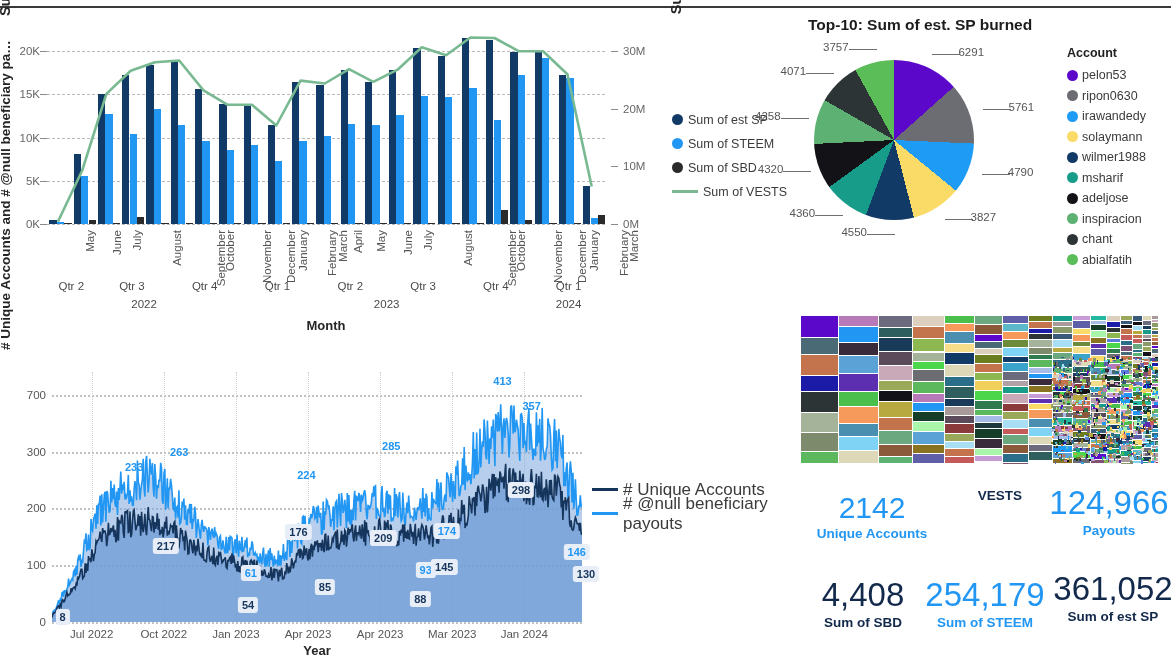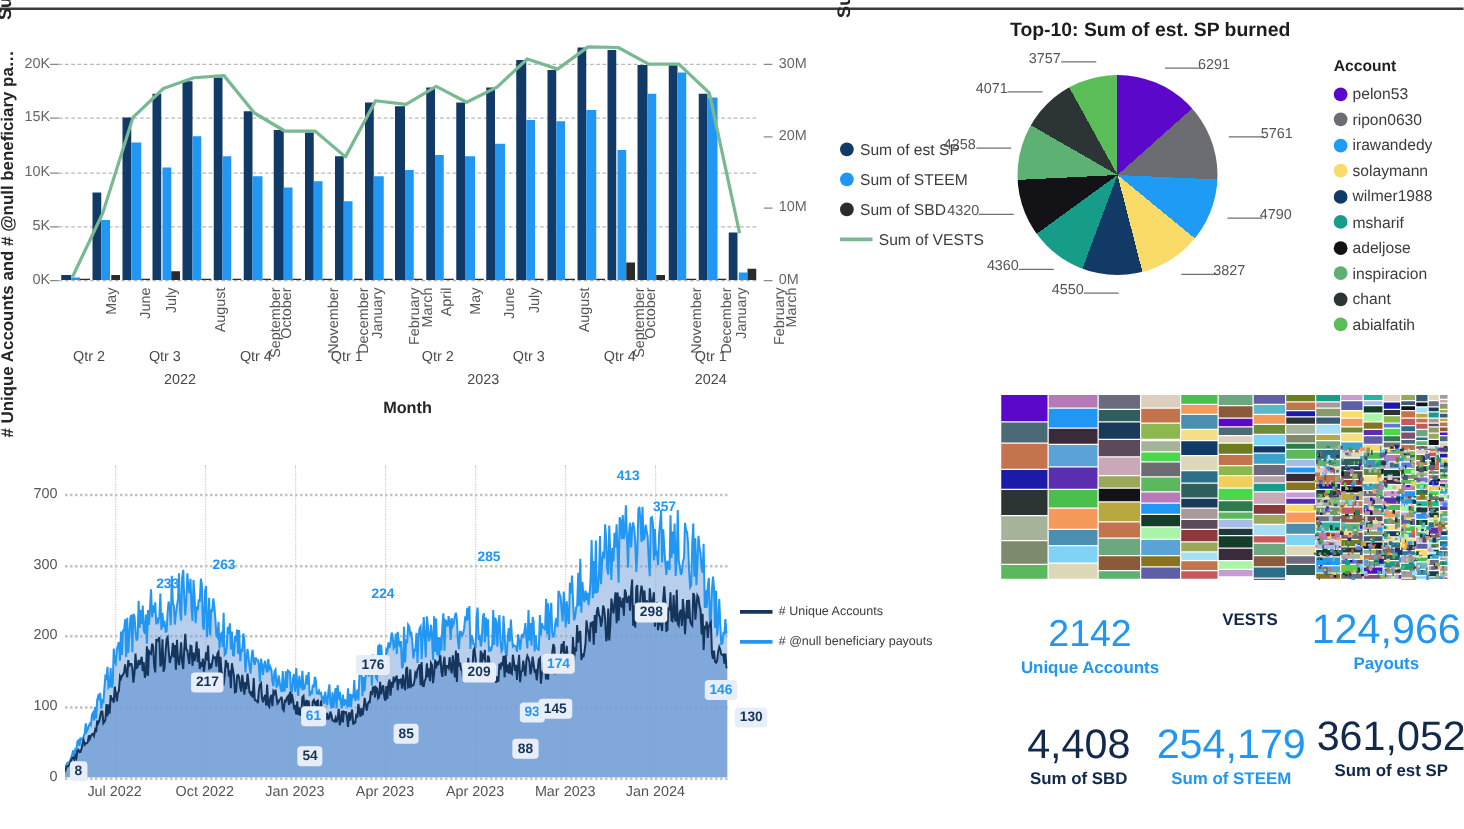--- a/index.html
+++ b/index.html
@@ -77,21 +77,21 @@
   .areatick { position:absolute; font-size:11.5px; color:#555; transform:translateY(-50%); text-align:right; width:34px;}
   .xtick-area { position:absolute; font-size:11.5px; color:#555; text-align:center; white-space:nowrap; transform:translateX(-50%); }
   .dlabel {
     position:absolute; font-size:11px; font-weight:700;
     transform: translate(-50%,-50%); white-space:nowrap;
     padding: 2px 4px; border-radius:3px;
   }
   .dlabel.boxed { background:#e8eef7; }
   .dlabel.dark { color:#16355c; }
   .dlabel.light { color:#2196f3; }
-  .legend-area { position:absolute; left:592px; top:142px; font-size:10px; color:#3b3b3b;}
+  .legend-area { position:absolute; left:592px; top:142px; font-size:17px; color:#3b3b3b;}
 
   
   #piepanel { left: 795px; top: 8px; width: 376px; height: 278px; }
   .panel-title { font-size:15.5px; font-weight:700; color:#1c1c1c; }
   #pie { position:absolute; left:19px; top:52px; width:160px; height:160px; border-radius:50%; }
   .pie-val { position:absolute; font-size:11.5px; color:#555; white-space:nowrap; }
   .leader { position:absolute; background:#6f6f6f; height:1px; transform-origin:left center; }
   .pie-legend { position:absolute; left:272px; top:38px; font-size:12.5px; color:#3b3b3b; }
   .pl-head { font-weight:700; color:#1f1f1f; font-size:12.5px; margin-bottom:5px; }
   .pl-row { display:flex; align-items:center; height:20.5px; }
@@ -361,31 +361,32 @@
         <div class="dlabel boxed dark" style="left: 331.25px; top: 165.909px;">209</div>
         <div class="dlabel light" style="left: 339.2px; top: 73.8636px;">285</div>
         <div class="dlabel boxed dark" style="left: 368.35px; top: 227.273px;">88</div>
         <div class="dlabel boxed light" style="left: 373.65px; top: 197.727px;">93</div>
         <div class="dlabel boxed dark" style="left: 392.2px; top: 195.455px;">145</div>
         <div class="dlabel boxed light" style="left: 394.85px; top: 159.091px;">174</div>
         <div class="dlabel light" style="left: 450.5px; top: 8.52273px;">413</div>
         <div class="dlabel boxed dark" style="left: 469.05px; top: 118.182px;">298</div>
         <div class="dlabel light" style="left: 479.65px; top: 34.0909px;">357</div>
         <div class="dlabel boxed light" style="left: 524.7px; top: 179.545px;">146</div>
-        <div class="dlabel boxed dark" style="left: 549px; top: 202.273px;">130</div>
+        <div class="dlabel boxed dark" style="left: 534px; top: 202.273px;">130</div>
       </div>
     <div id="area-xlabels">
         <div class="xtick-area" style="left: 91.6599px; top: 288px;">Jul 2022</div>
         <div class="xtick-area" style="left: 163.769px; top: 288px;">Oct 2022</div>
         <div class="xtick-area" style="left: 235.878px; top: 288px;">Jan 2023</div>
         <div class="xtick-area" style="left: 307.986px; top: 288px;">Apr 2023</div>
         <div class="xtick-area" style="left: 380.095px; top: 288px;">Apr 2023</div>
         <div class="xtick-area" style="left: 452.204px; top: 288px;">Mar 2023</div>
         <div class="xtick-area" style="left: 524.313px; top: 288px;">Jan 2024</div>
       </div>
+    <div class="xaxis-title" style="left:52px; top:303px; width:530px;">Year</div>
     <div class="legend-area" id="area-legend">
         <div class="lg-row">
           <span class="lg-line" style="background: rgb(22, 53, 92);"></span>
           <span># Unique Accounts</span>
         </div>
         <div class="lg-row">
           <span class="lg-line" style="background: rgb(33, 150, 243);"></span>
           <span># @null beneficiary payouts</span>
         </div>
       </div>

